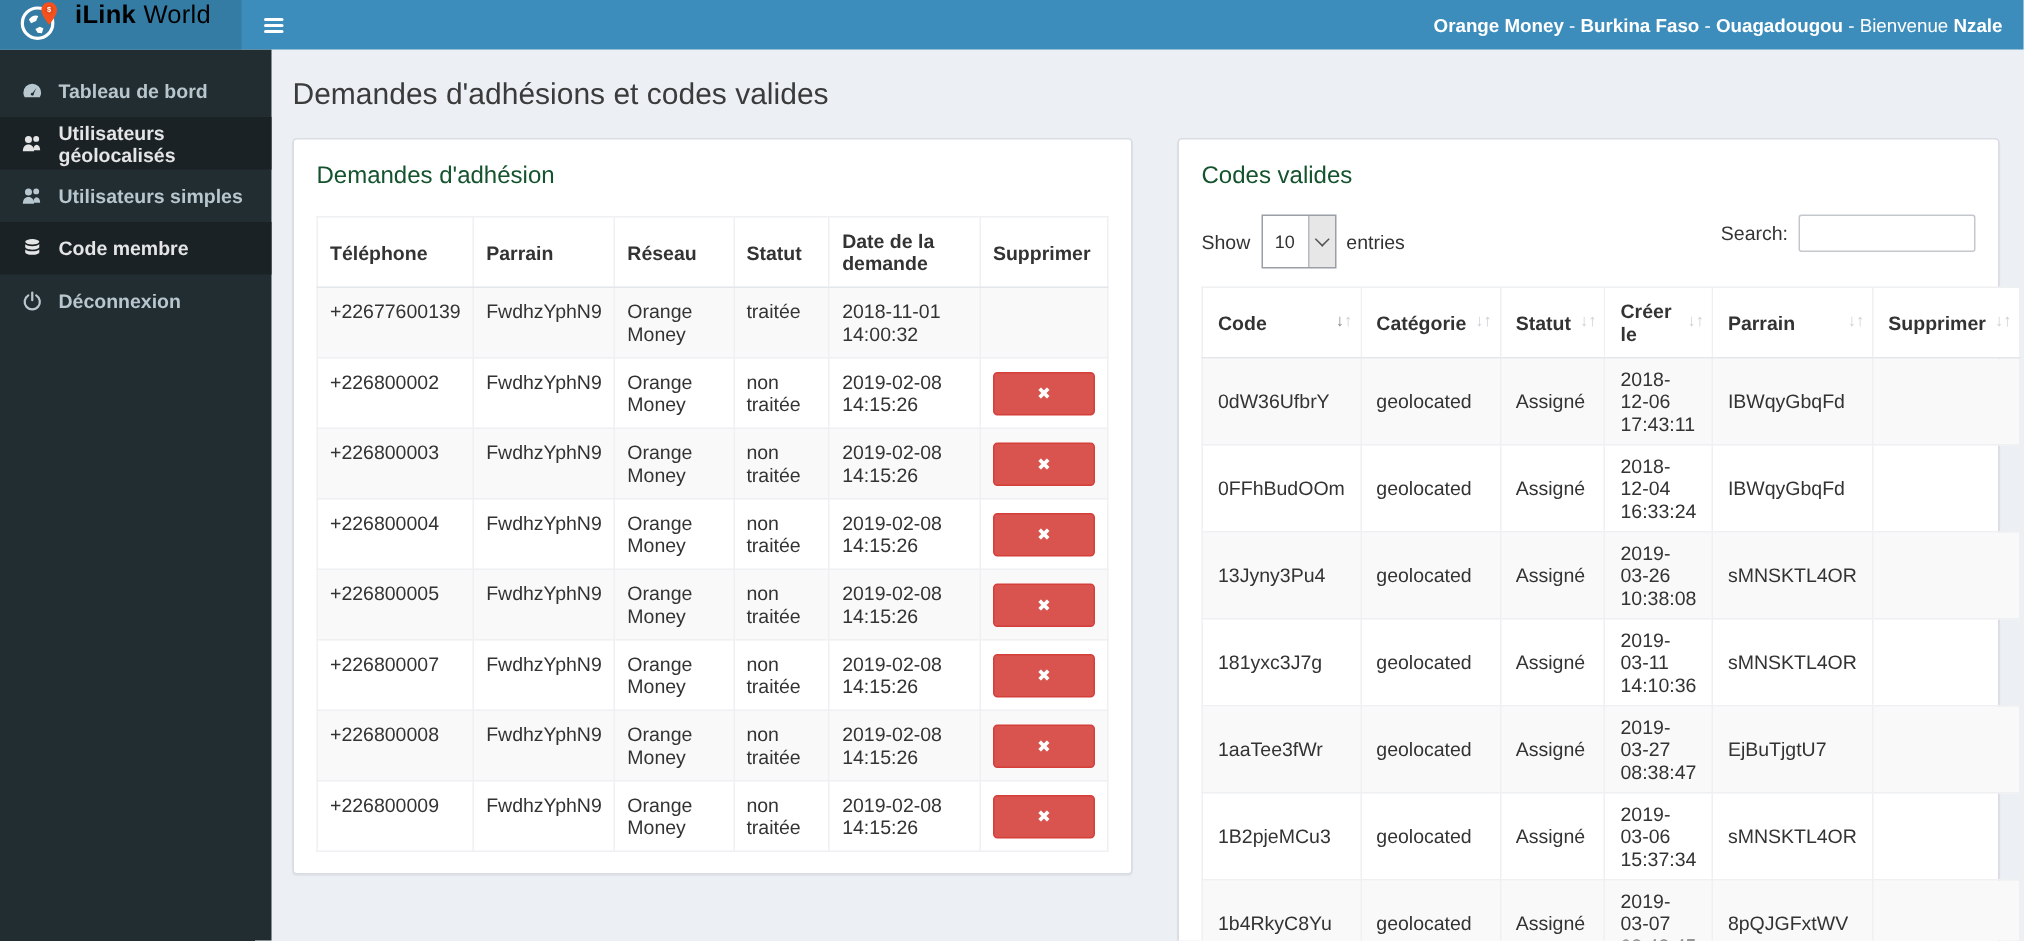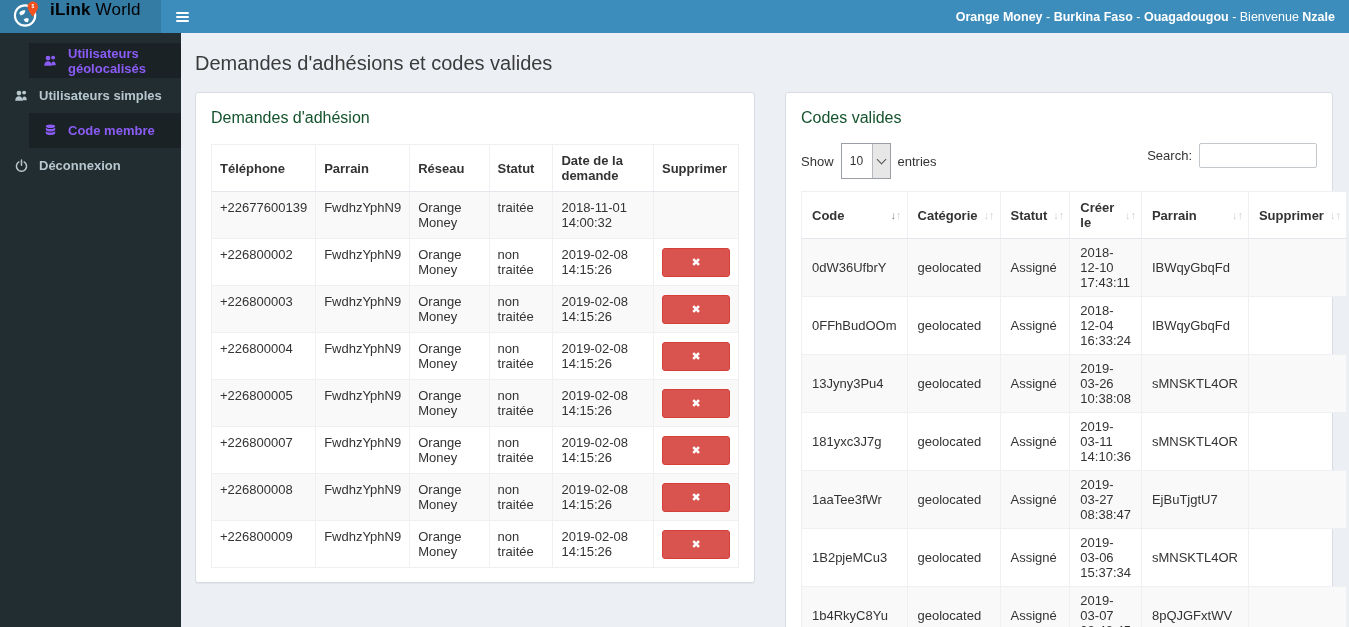--- a/index.html
+++ b/index.html
@@ -16,21 +16,21 @@
   .brand-text b{font-weight:700;}
   .navbar{flex:1;display:flex;align-items:center;}
   .hamburger{width:42px;height:33px;display:flex;flex-direction:column;justify-content:center;align-items:center;gap:2px;cursor:pointer;}
   .hamburger span{display:block;width:13px;height:2px;background:#fff;border-radius:1px;}
   .nav-right{margin-left:auto;color:#fff;font-size:12.5px;padding-right:14px;white-space:nowrap;}
   .nav-right b{font-weight:700;}
   
   .sidebar{position:absolute;top:33px;left:0;width:181px;bottom:0;background:#222d32;padding-top:10px;z-index:10;}
   .side-item{height:35px;display:flex;align-items:center;gap:10px;padding:0 14px;color:#b8c7ce;font-size:13px;font-weight:700;cursor:pointer;}
   .side-item svg{width:15px;height:15px;flex:0 0 15px;}
-  .side-item.active{background:#1a2226;color:#8b5cf6;margin-left:29px;}
+  .side-item.active{background:#1a2226;color:#e5e5e5;}
   
   .main{position:absolute;top:33px;left:181px;right:0;bottom:0;padding:10px 16px 0 14px;box-sizing:border-box;overflow:hidden;}
   .page-title{font-size:20px;font-weight:500;color:#3b3b3b;margin:9px 0 17px;}
   .panels{display:flex;gap:30px;align-items:flex-start;}
   .panel{background:#fff;border:1px solid #d9dde3;border-radius:3px;box-shadow:0 1px 1px rgba(0,0,0,.05);padding:14px 15px;box-sizing:border-box;}
   .panel-left{width:561px;}
   .panel-right{width:548px;}
   .panel-title{font-size:16px;color:#14532d;margin:2px 0 0;}
   
   table.tbl{width:100%;border-collapse:collapse;font-size:13px;color:#333;margin-top:17px;}
@@ -77,20 +77,30 @@
     <div class="hamburger">
         <span></span>
         <span></span>
         <span></span>
       </div>
     <div class="nav-right"><b>Orange Money</b><span> - </span><b>Burkina Faso</b><span> - </span><b>Ouagadougou</b><span> - </span><span>Bienvenue </span><b>Nzale</b></div>
   </div>
 </header>
 
 <aside class="sidebar" id="sidebar">
+    <div class="side-item">
+      <span style="display:flex;">
+        <svg viewBox="0 0 16 14" fill="currentColor">
+          <path d="M8 2A6.3 6.3 0 0 0 1.7 8.3c0 1.2.34 2.4.95 3.3h10.7c.61-.9.95-2.1.95-3.3A6.3 6.3 0 0 0 8 2z"></path>
+          <path d="M7.4 9.6 11 4.9l-2.5 5.4z" fill="#222d32"></path>
+          <circle cx="8" cy="9.4" r="1" fill="#222d32"></circle>
+        </svg>
+      </span>
+      <span>Tableau de bord</span>
+    </div>
     <div class="side-item active">
       <span style="display:flex;">
         <svg viewBox="0 0 16 14" fill="currentColor">
           <circle cx="10.8" cy="3.9" r="2.1"></circle>
           <path d="M8.7 12c0-2.4 1-3.9 2.4-3.9 1.5 0 2.5 1.5 2.5 3.9z"></path>
           <circle cx="5.3" cy="4.4" r="2.5"></circle>
           <path d="M1.3 12.6c0-2.8 1.6-4.7 4-4.7s4 1.9 4 4.7z"></path>
         </svg>
       </span>
       <span>Utilisateurs géolocalisés</span>
@@ -257,21 +267,21 @@
                   <i class="">↓</i>
                   <i>↑</i>
                 </span></th>
             </tr>
           </thead>
           <tbody>
             <tr>
               <td>0dW36UfbrY</td>
               <td>geolocated</td>
               <td>Assigné</td>
-              <td>2018-12-10 17:43:11</td>
+              <td>2018-12-06 17:43:11</td>
               <td>IBWqyGbqFd</td>
               <td></td>
             </tr>
             <tr>
               <td>0FFhBudOOm</td>
               <td>geolocated</td>
               <td>Assigné</td>
               <td>2018-12-04 16:33:24</td>
               <td>IBWqyGbqFd</td>
               <td></td>

